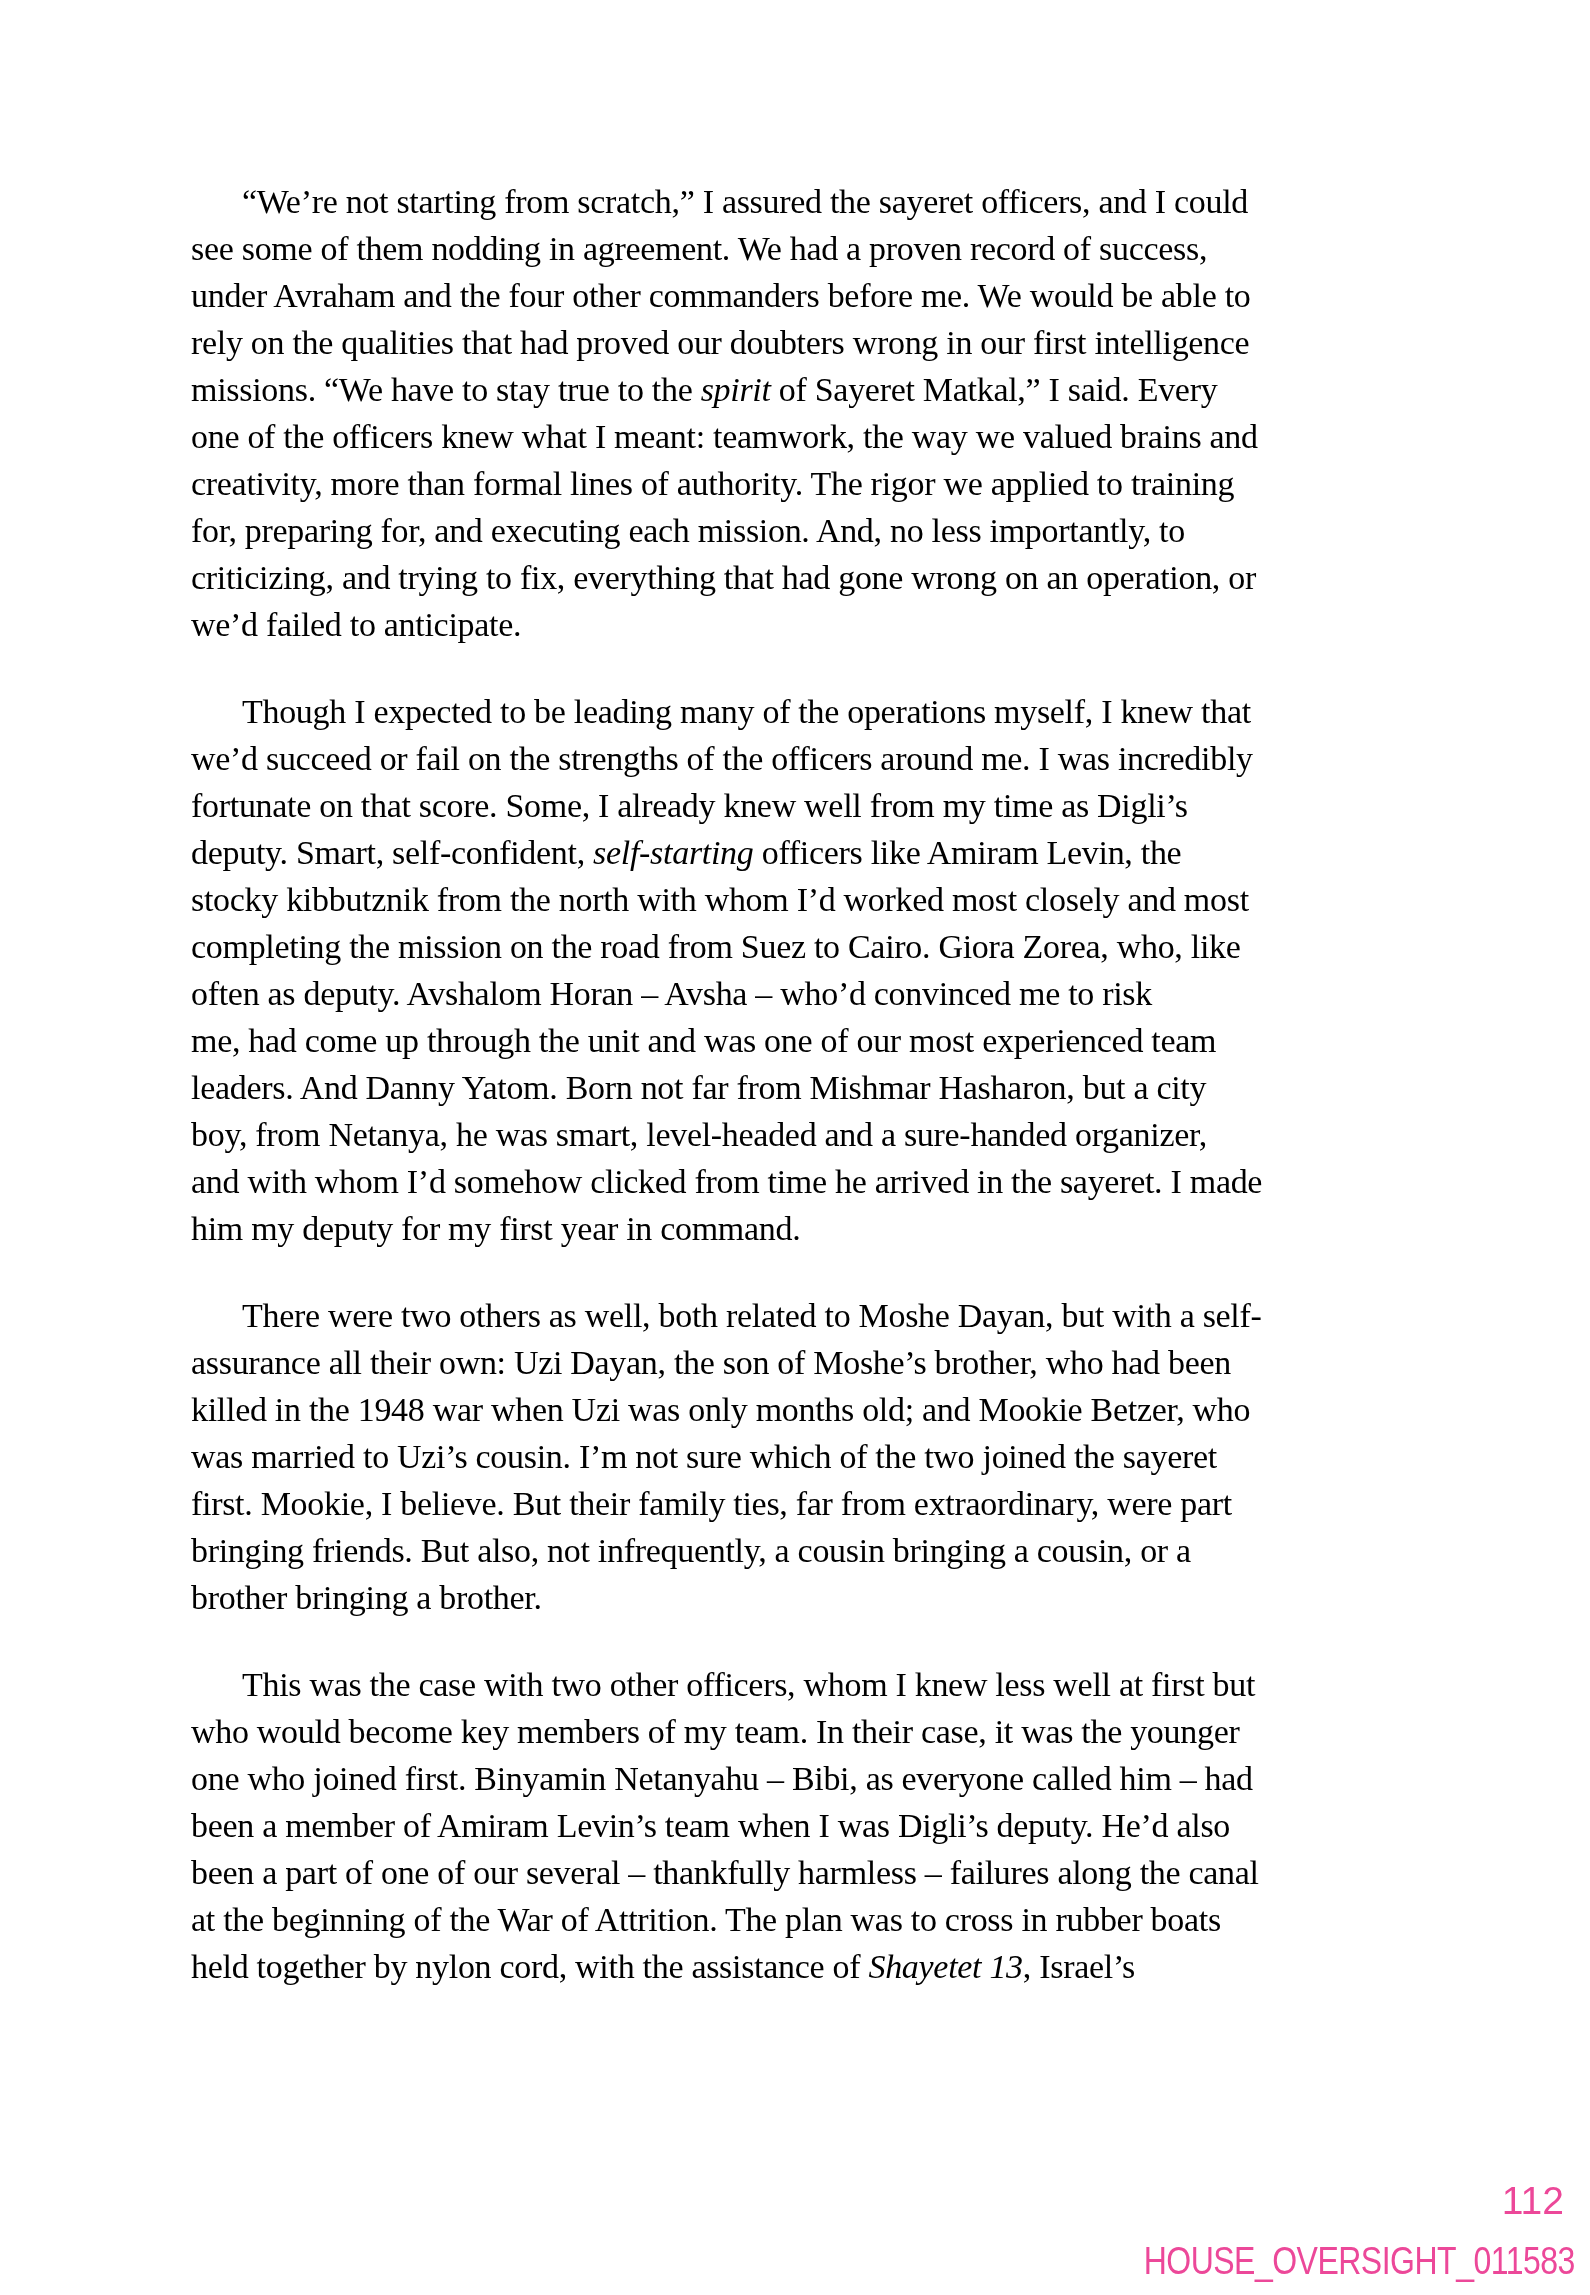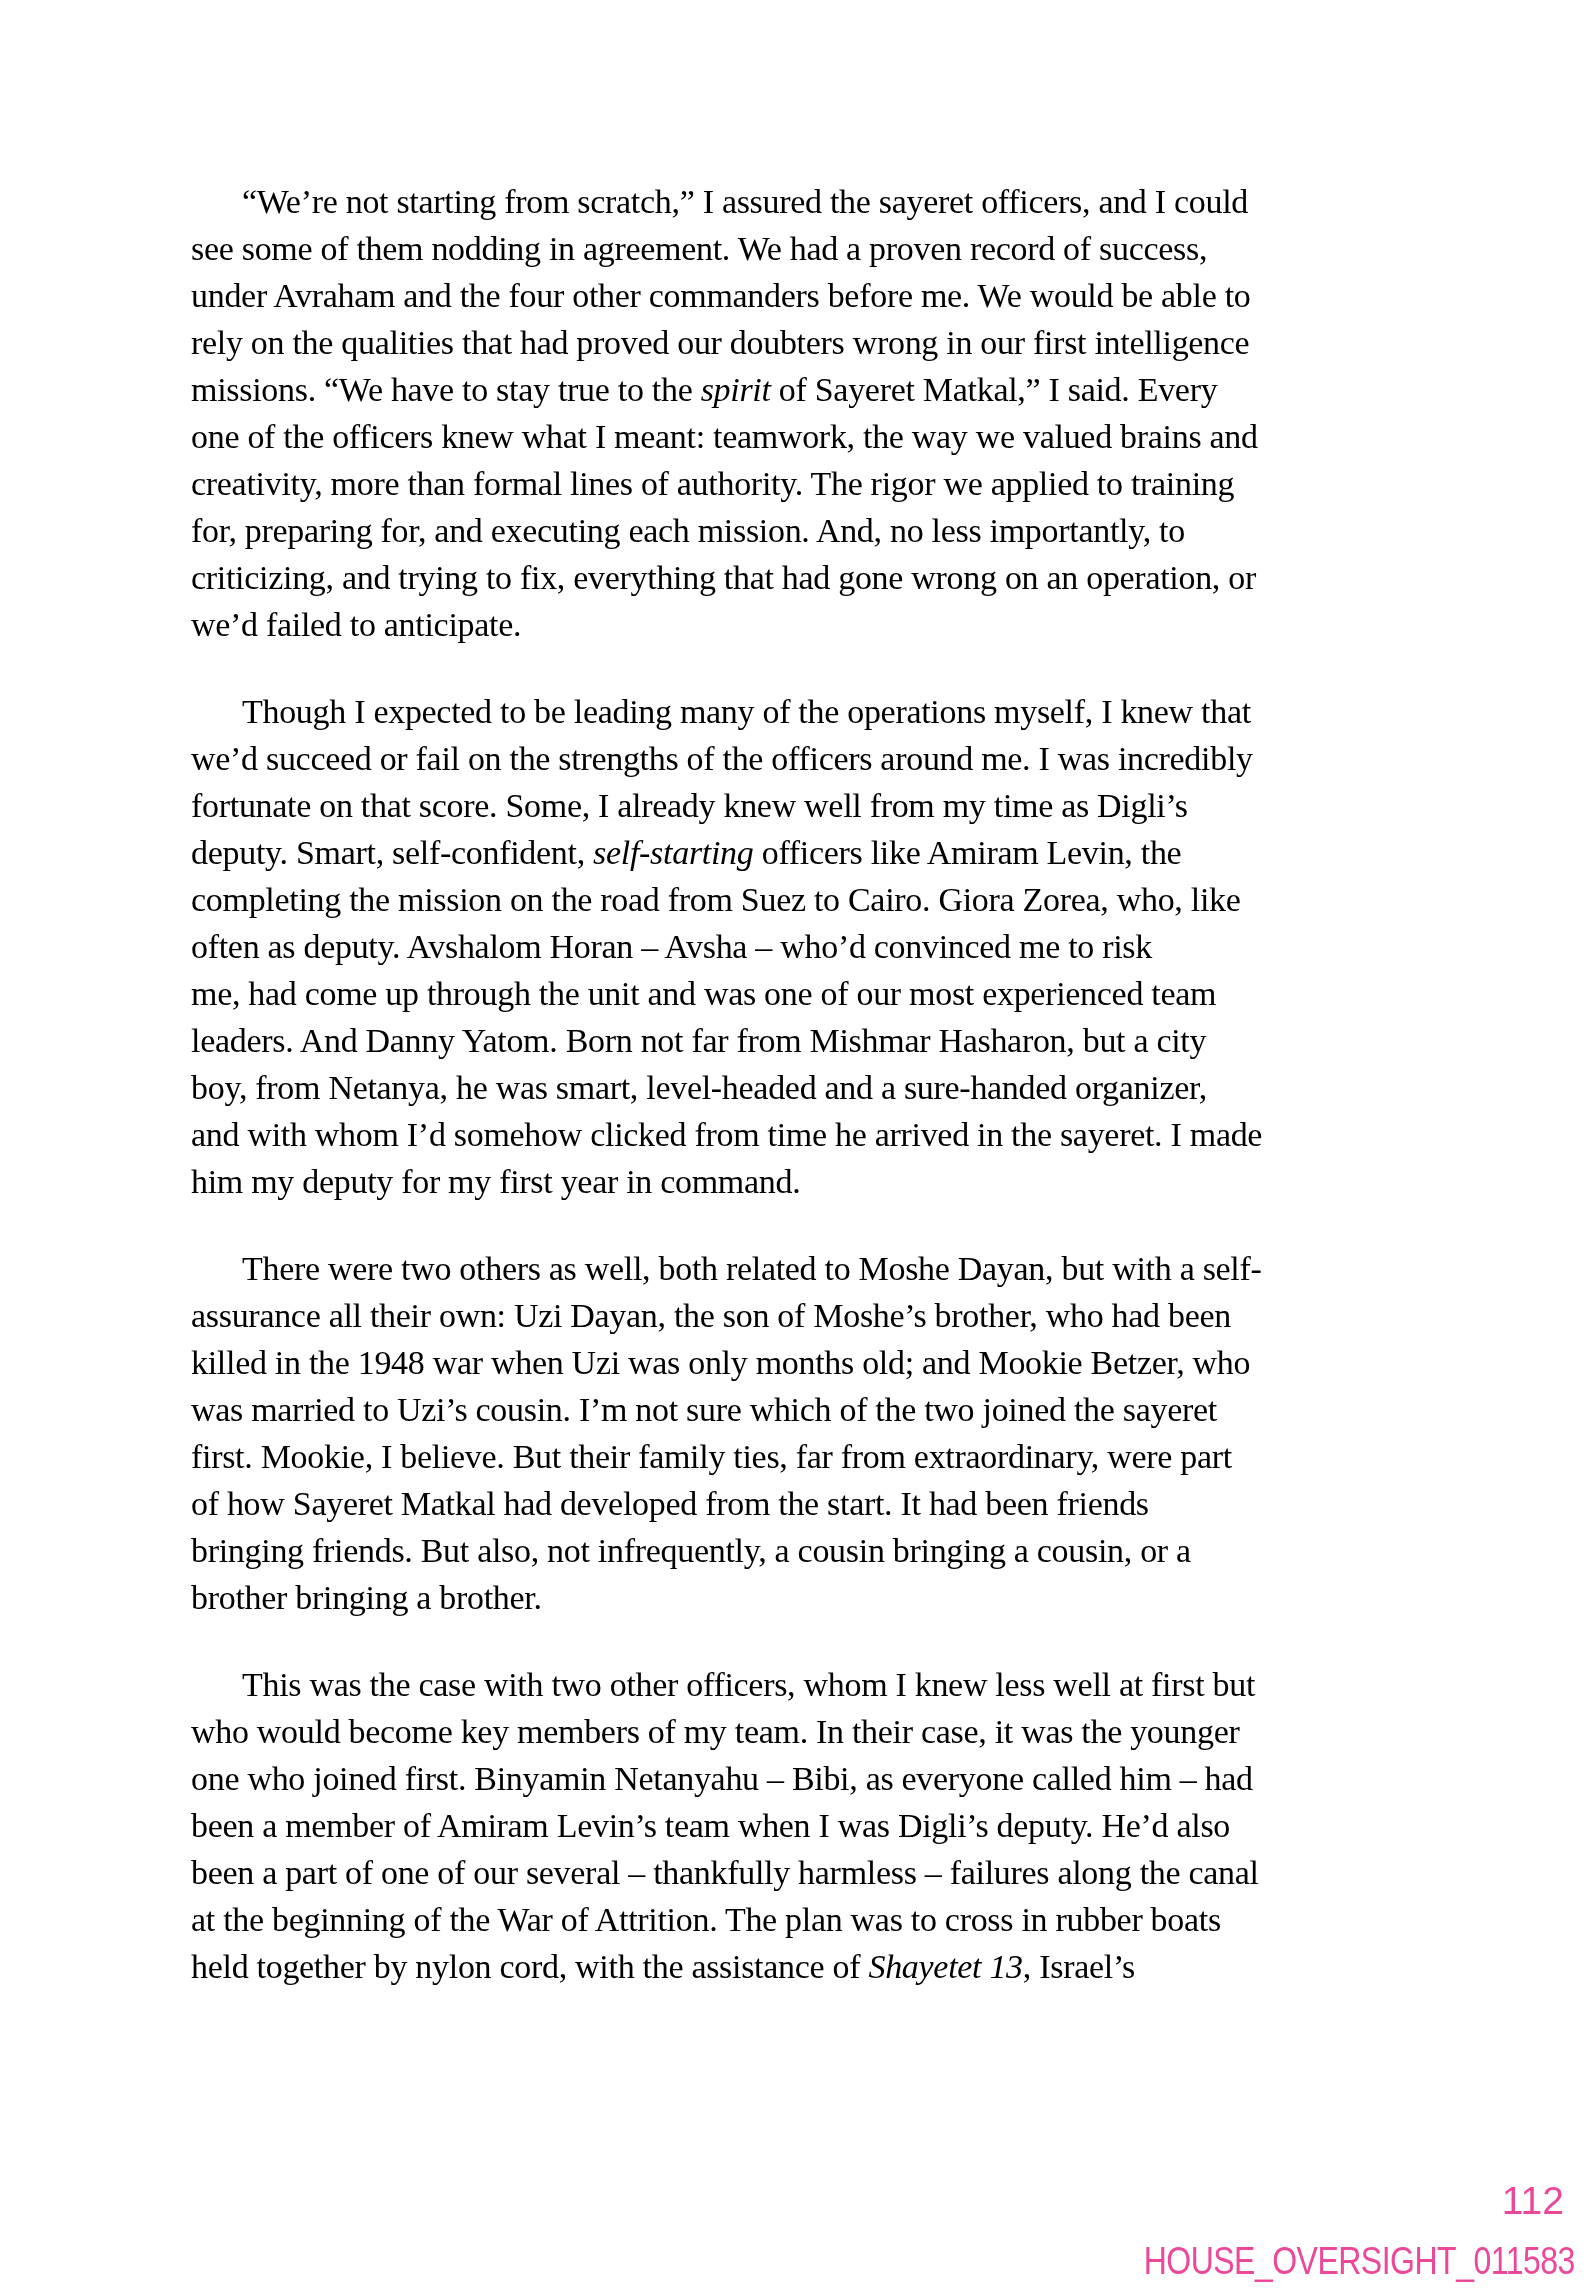--- a/index.html
+++ b/index.html
@@ -78,35 +78,35 @@
         <div class="line"><span>creativity, more than formal lines of authority. The rigor we applied to training</span></div>
         <div class="line"><span>for, preparing for, and executing each mission. And, no less importantly, to</span></div>
         <div class="line"><span>criticizing, and trying to fix, everything that had gone wrong on an operation, or</span></div>
         <div class="line"><span>we’d failed to anticipate.</span></div>
       </div>
       <div class="paragraph">
         <div class="line first"><span>Though I expected to be leading many of the operations myself, I knew that</span></div>
         <div class="line"><span>we’d succeed or fail on the strengths of the officers around me. I was incredibly</span></div>
         <div class="line"><span>fortunate on that score. Some, I already knew well from my time as Digli’s</span></div>
         <div class="line"><span>deputy. Smart, self-confident, </span><em>self-starting</em><span> officers like Amiram Levin, the</span></div>
+        <div class="line"><span>stocky kibbutznik from the north with whom I’d worked most closely and most</span></div>
         <div class="line"><span>completing the mission on the road from Suez to Cairo. Giora Zorea, who, like</span></div>
         <div class="line"><span>often as deputy. Avshalom Horan – Avsha – who’d convinced me to risk</span></div>
         <div class="line"><span>me, had come up through the unit and was one of our most experienced team</span></div>
         <div class="line"><span>leaders. And Danny Yatom. Born not far from Mishmar Hasharon, but a city</span></div>
         <div class="line"><span>boy, from Netanya, he was smart, level-headed and a sure-handed organizer,</span></div>
         <div class="line"><span>and with whom I’d somehow clicked from time he arrived in the sayeret. I made</span></div>
         <div class="line"><span>him my deputy for my first year in command.</span></div>
       </div>
       <div class="paragraph">
         <div class="line first"><span>There were two others as well, both related to Moshe Dayan, but with a self-</span></div>
         <div class="line"><span>assurance all their own: Uzi Dayan, the son of Moshe’s brother, who had been</span></div>
         <div class="line"><span>killed in the 1948 war when Uzi was only months old; and Mookie Betzer, who</span></div>
         <div class="line"><span>was married to Uzi’s cousin. I’m not sure which of the two joined the sayeret</span></div>
         <div class="line"><span>first. Mookie, I believe. But their family ties, far from extraordinary, were part</span></div>
-        <div class="line"><span>of how Sayeret Matkal had developed from the start. It had been friends</span></div>
         <div class="line"><span>bringing friends. But also, not infrequently, a cousin bringing a cousin, or a</span></div>
         <div class="line"><span>brother bringing a brother.</span></div>
       </div>
       <div class="paragraph">
         <div class="line first"><span>This was the case with two other officers, whom I knew less well at first but</span></div>
         <div class="line"><span>who would become key members of my team. In their case, it was the younger</span></div>
         <div class="line"><span>one who joined first. Binyamin Netanyahu – Bibi, as everyone called him – had</span></div>
         <div class="line"><span>been a member of Amiram Levin’s team when I was Digli’s deputy. He’d also</span></div>
         <div class="line"><span>been a part of one of our several – thankfully harmless – failures along the canal</span></div>
         <div class="line"><span>at the beginning of the War of Attrition. The plan was to cross in rubber boats</span></div>

